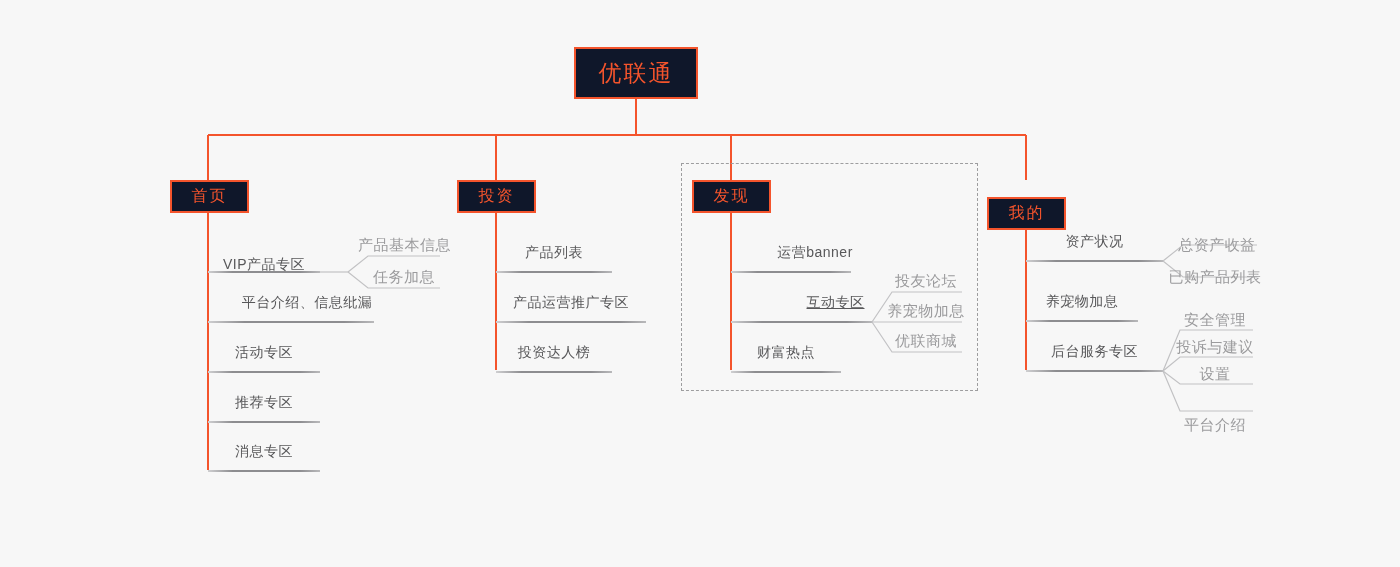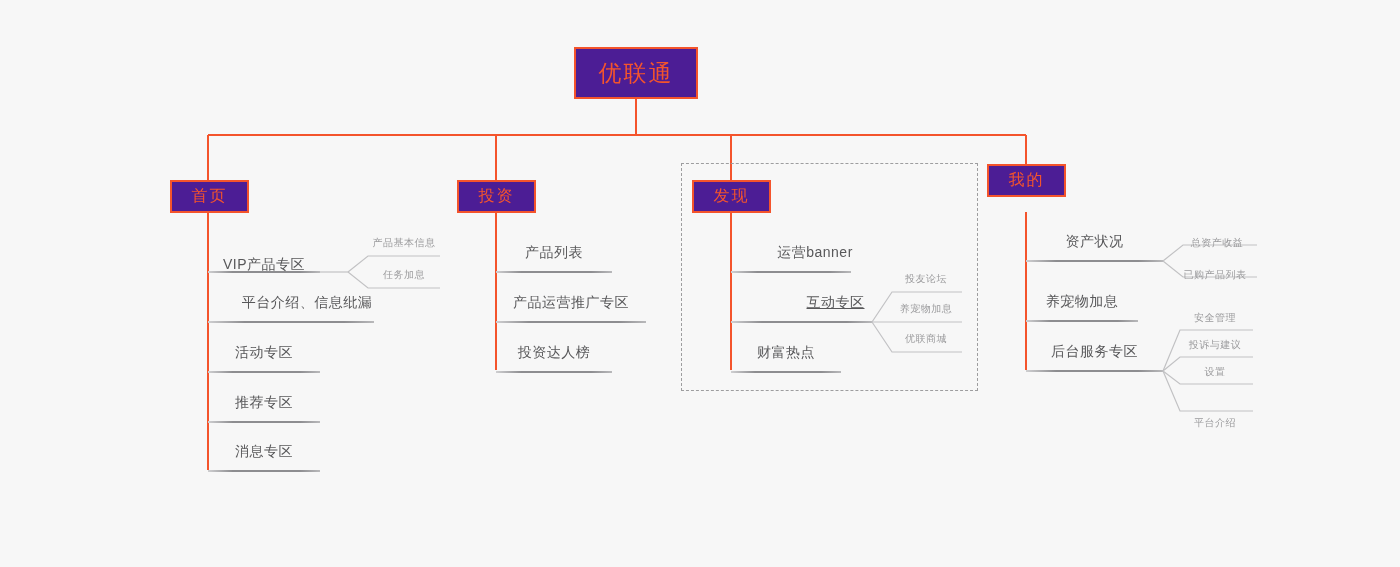--- a/index.html
+++ b/index.html
@@ -25,21 +25,21 @@
     top: 0;
     width: 1400px;
     height: 567px;
     pointer-events: none;
   }
 
   
   .node-box {
     position: absolute;
     box-sizing: border-box;
-    background: #4c1d95;
+    background: #0f172a;
     border: 2px solid #f4542c;
     color: #f4542c;
     display: flex;
     align-items: center;
     justify-content: center;
     letter-spacing: 2px;
     white-space: nowrap;
     z-index: 3;
   }
   .node-root {
@@ -49,36 +49,36 @@
     height: 52px;
     font-size: 23px;
   }
   .node-l2 {
     height: 33px;
     font-size: 16px;
   }
   #node-home     { left: 170px;  top: 180px; width: 79px; }
   #node-invest   { left: 457px;  top: 180px; width: 79px; }
   #node-discover { left: 692px;  top: 180px; width: 79px; }
-  #node-mine     { left: 987px;  top: 164px; width: 79px; }
+  #node-mine     { left: 987px;  top: 197px; width: 79px; }
 
   
   .leaf {
     position: absolute;
     font-size: 14px;
     color: #58585a;
     white-space: nowrap;
     letter-spacing: 0.5px;
     z-index: 2;
     text-align: center;
   }
   
   .subleaf {
     position: absolute;
-    font-size: 10px;
+    font-size: 15px;
     color: #9b9b9d;
     white-space: nowrap;
     letter-spacing: 0.5px;
     z-index: 2;
     text-align: center;
   }
 
   
   #discover-frame {
     position: absolute;

